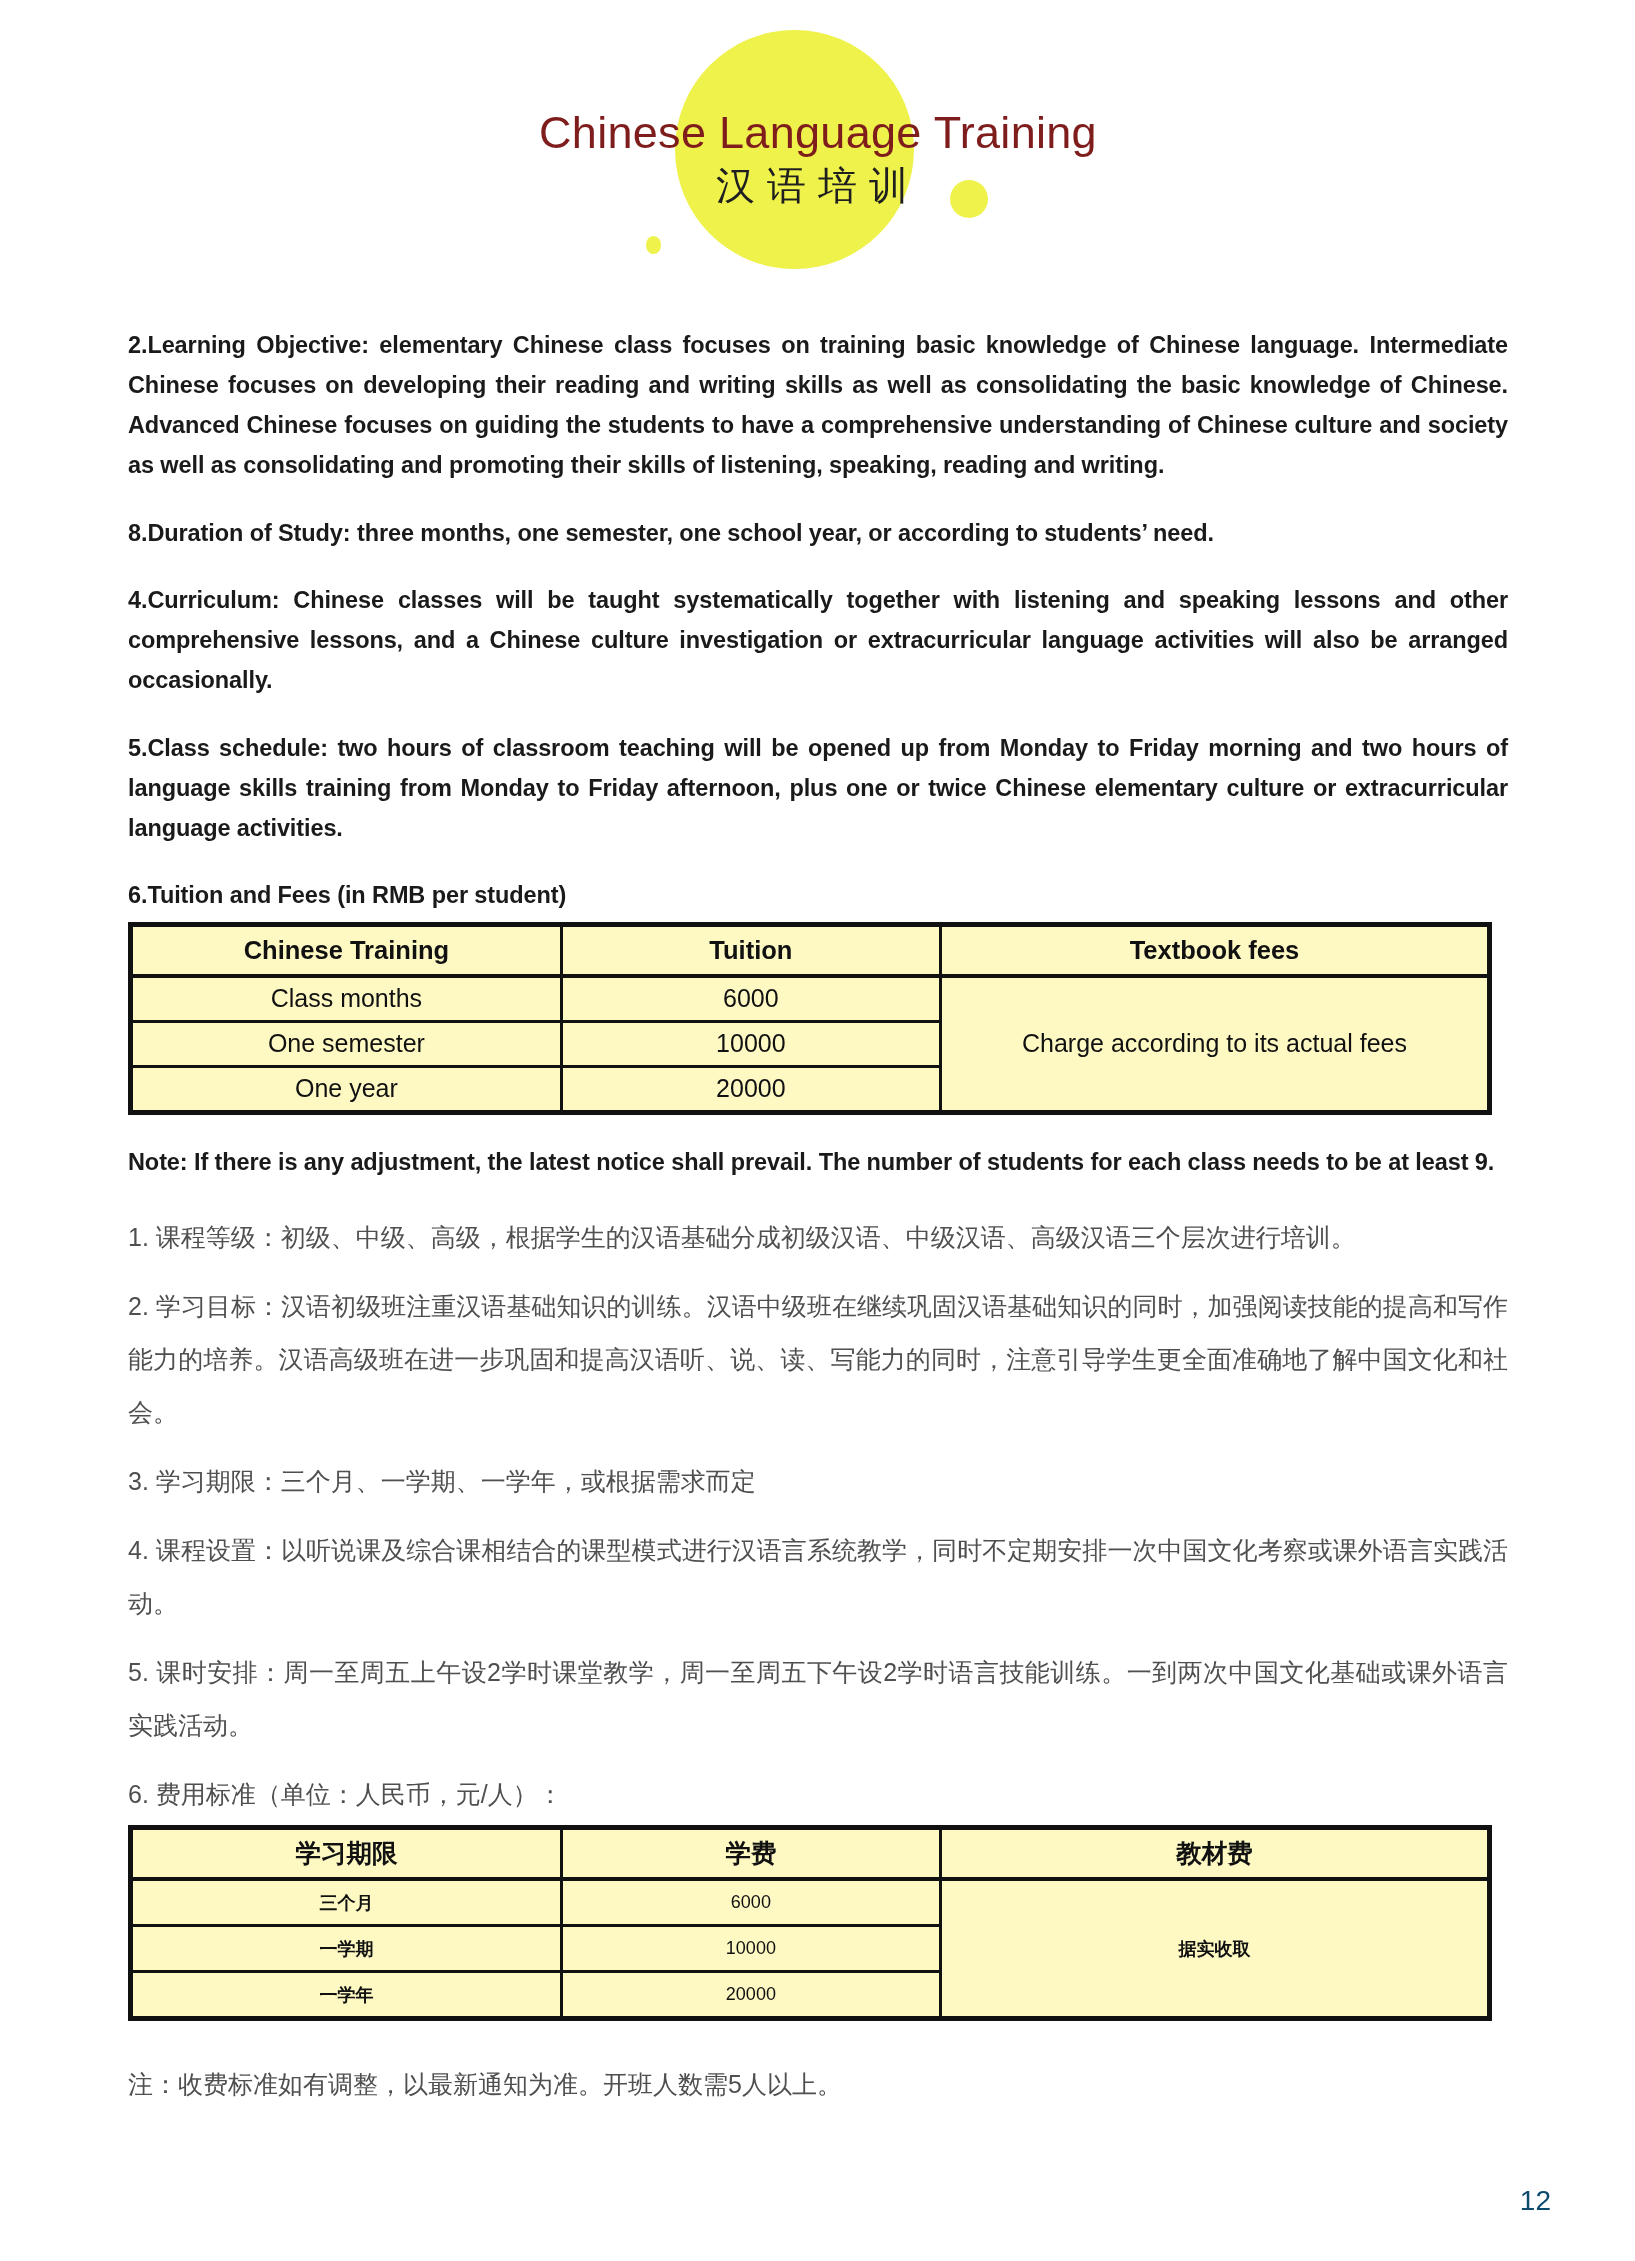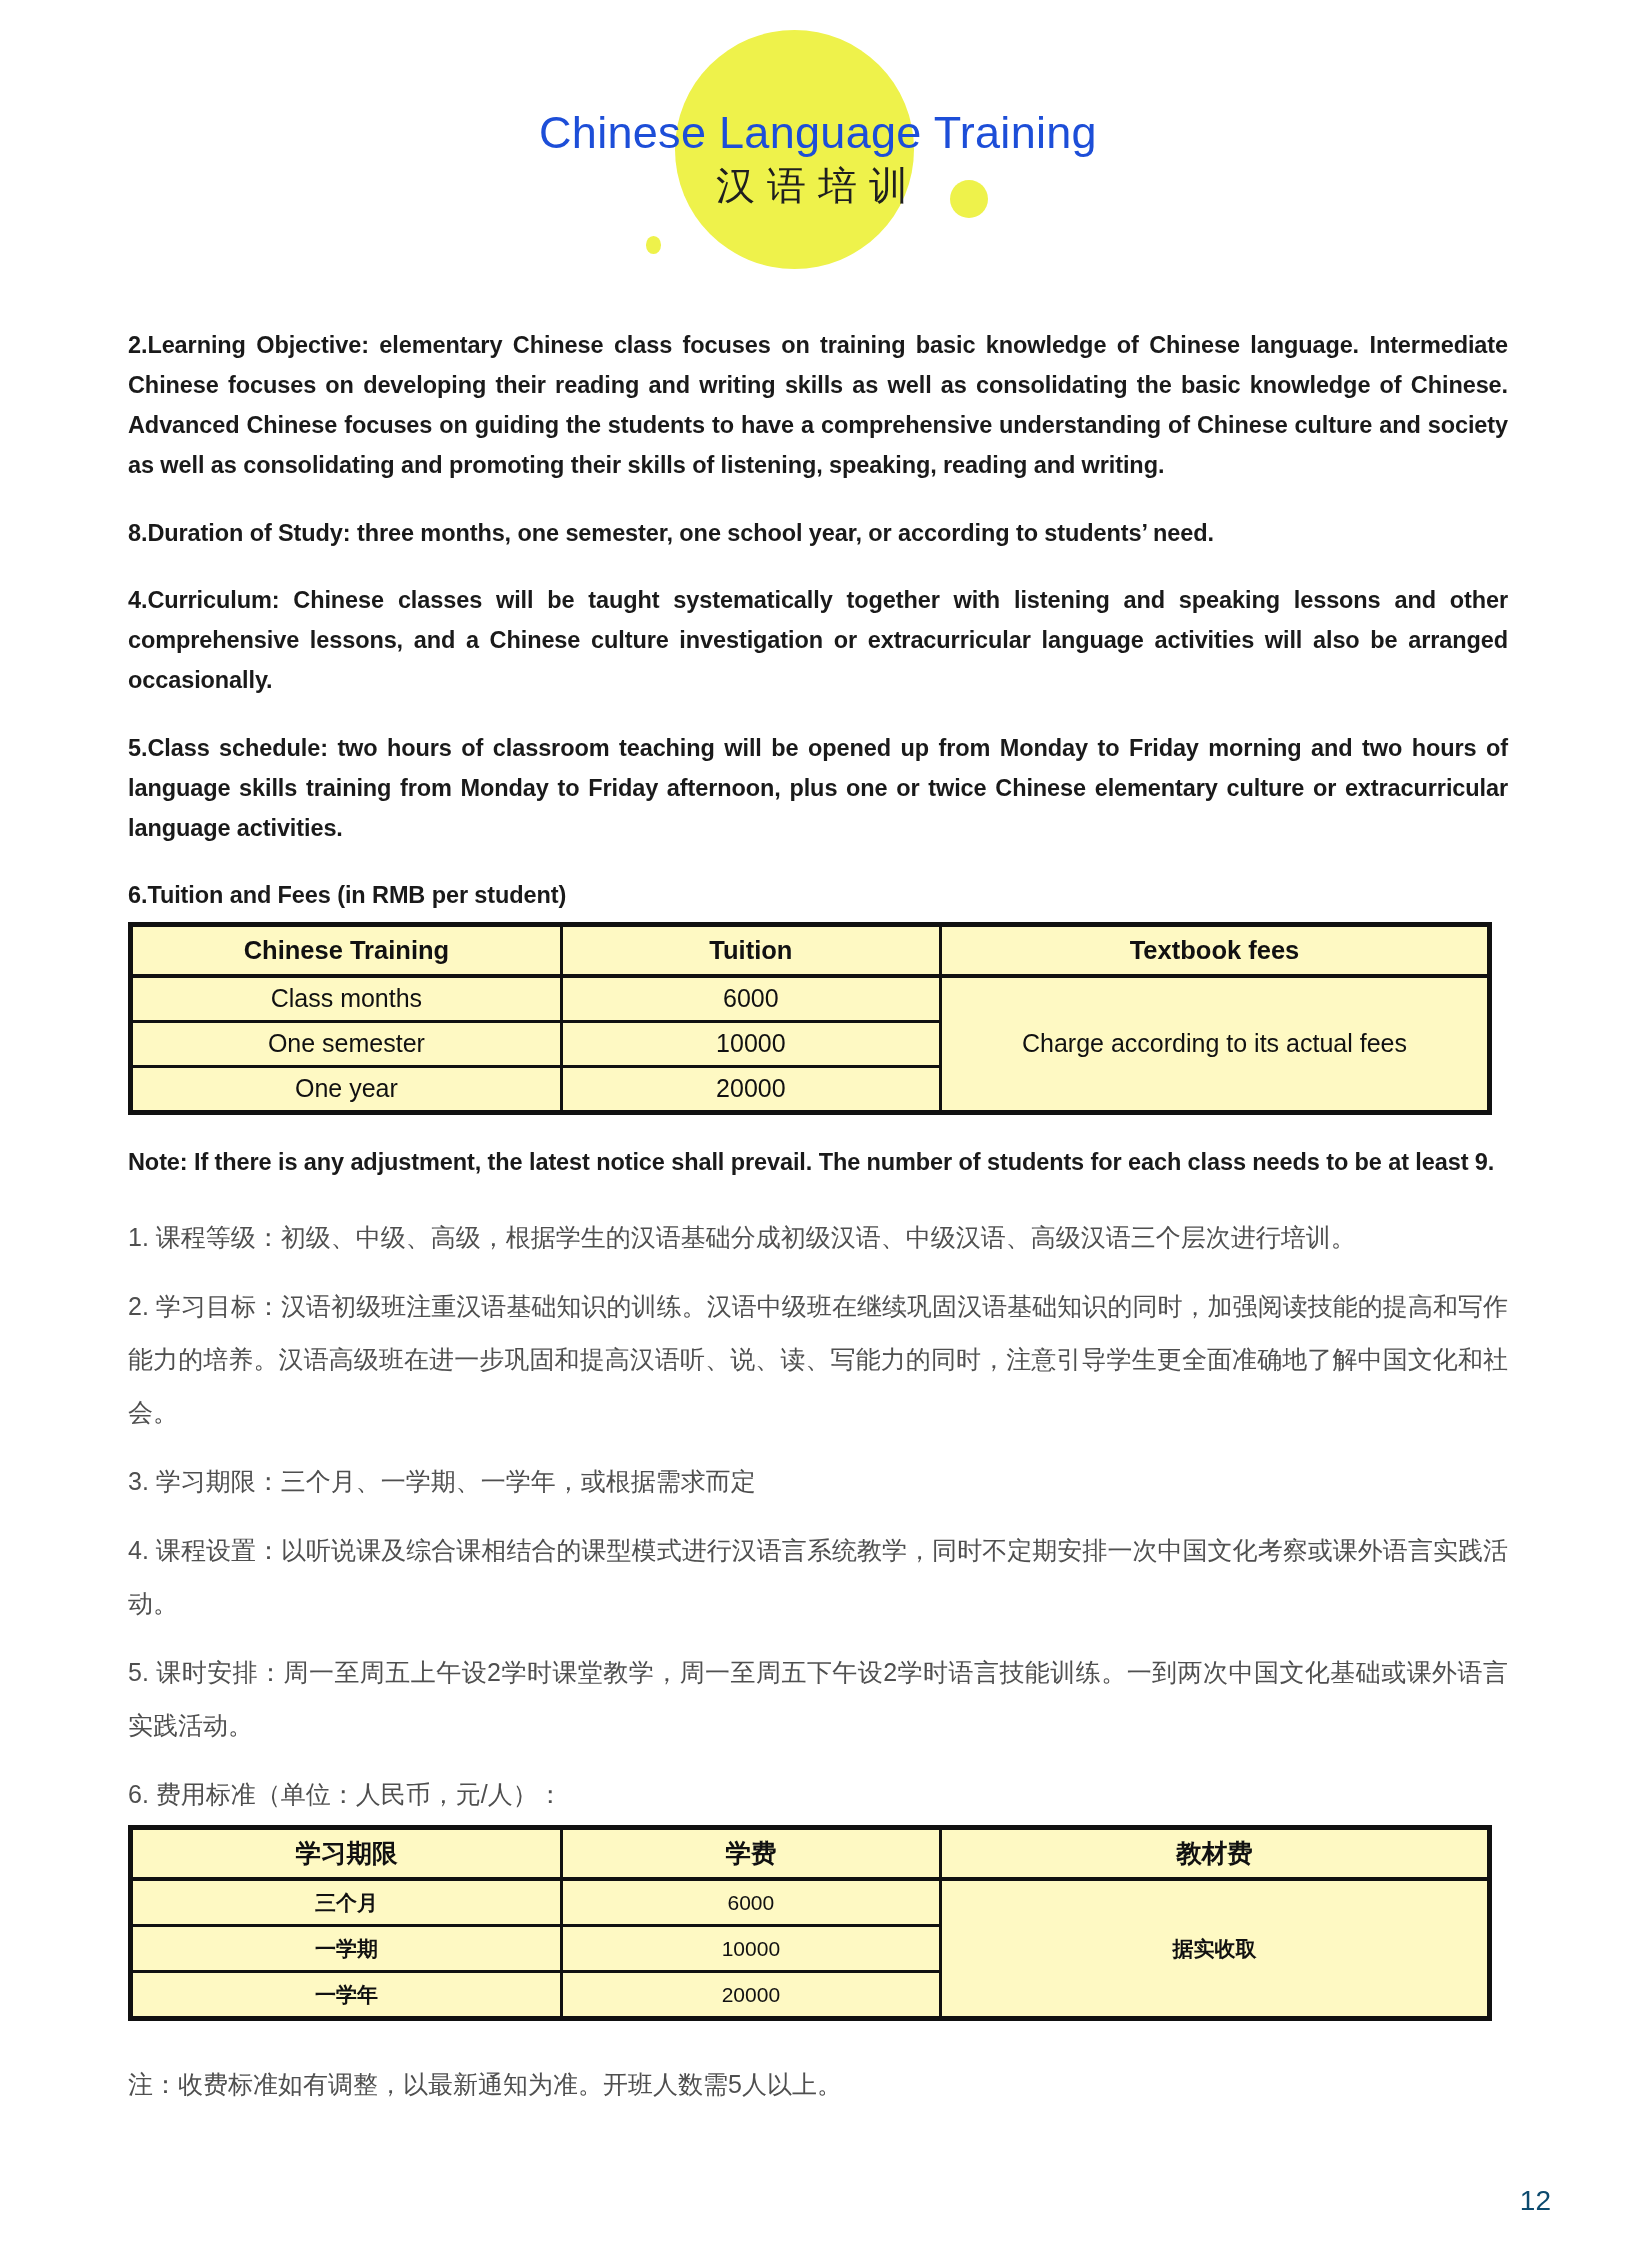--- a/index.html
+++ b/index.html
@@ -13,21 +13,21 @@
   }
   
   .circle { position:absolute; background:#EEF24B; border-radius:50%; z-index:0; }
   .circle-big   { left:675px; top:30px;  width:239px; height:239px; }
   .circle-small { left:950px; top:180px; width:38px;  height:38px; }
   .circle-dot   { left:646px;  top:236px; width:14.8px;  height:17.5px; }
 
   .header { position:relative; z-index:1; text-align:center; padding-top:107px; }
   .title {
     font-size:45px; line-height:52px; font-weight:400;
-    color:#1d4ed8; letter-spacing:0.3px;
+    color:#7f1d1d; letter-spacing:0.3px;
   }
   .subtitle {
     font-size:39px; line-height:54px; font-weight:400;
     color:#1f1f1f; letter-spacing:12px;
   }
 
   .content { position:relative; z-index:1; margin:112px 128px 0 128px; }
 
   .para-en {
     font-size:23.5px; line-height:40px; font-weight:700;
@@ -55,21 +55,21 @@
     border:3.4px solid #111;
     text-align:center; vertical-align:middle;
     padding:0 6.7px;
     color:#111;
   }
   table.fees thead th {
     height:47px; font-size:25.5px; font-weight:700;
     border-bottom-width:4.7px;
   }
   table.fees-en tbody td { height:42px; font-size:25px; font-weight:400; }
-  table.fees-zh tbody td { height:43px; font-size:21px; font-weight:400;text-align:center; }
+  table.fees-zh tbody td { height:43px; font-size:18px; font-weight:400;text-align:center; }
   table.fees-zh tbody td.cjk { font-weight:700; }
   td.merged { font-size:25px; }
   table.fees-zh td.merged { font-weight:700; }
   .tbl-wrap-en { margin-bottom:0; }
 
   .page-number {
     position:absolute; top:2185px; right:85px;
     font-size:28px; color:#0c4a6e; z-index:1;
   }
 </style>

